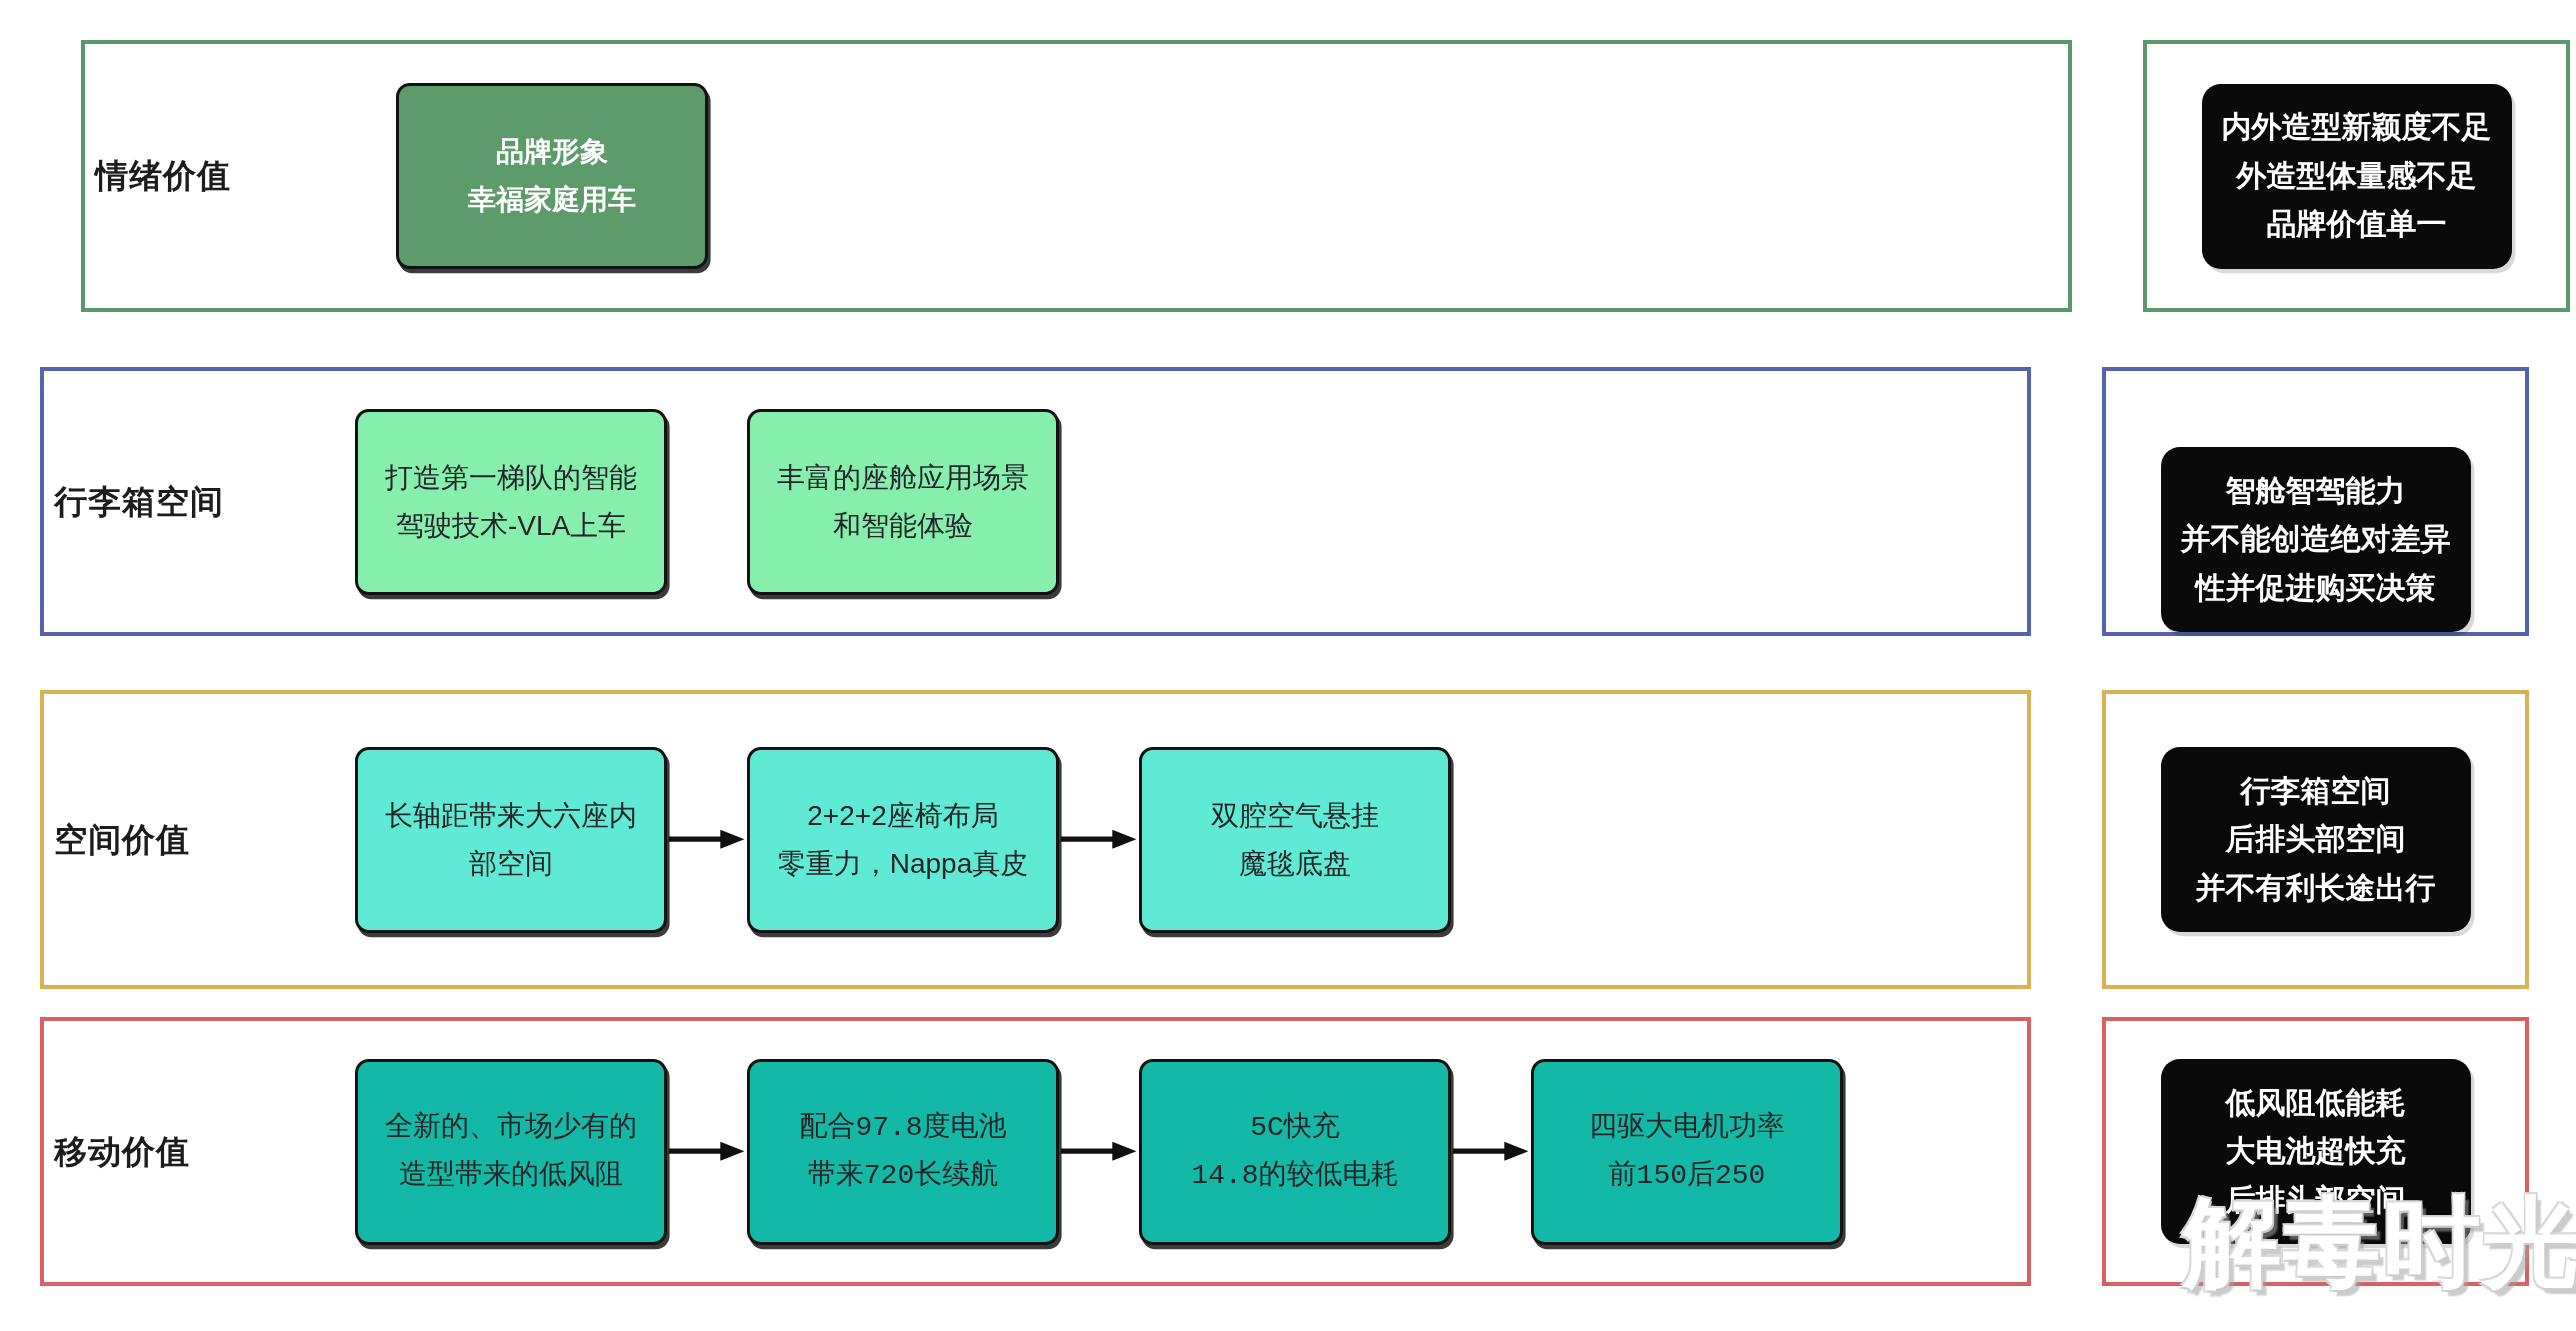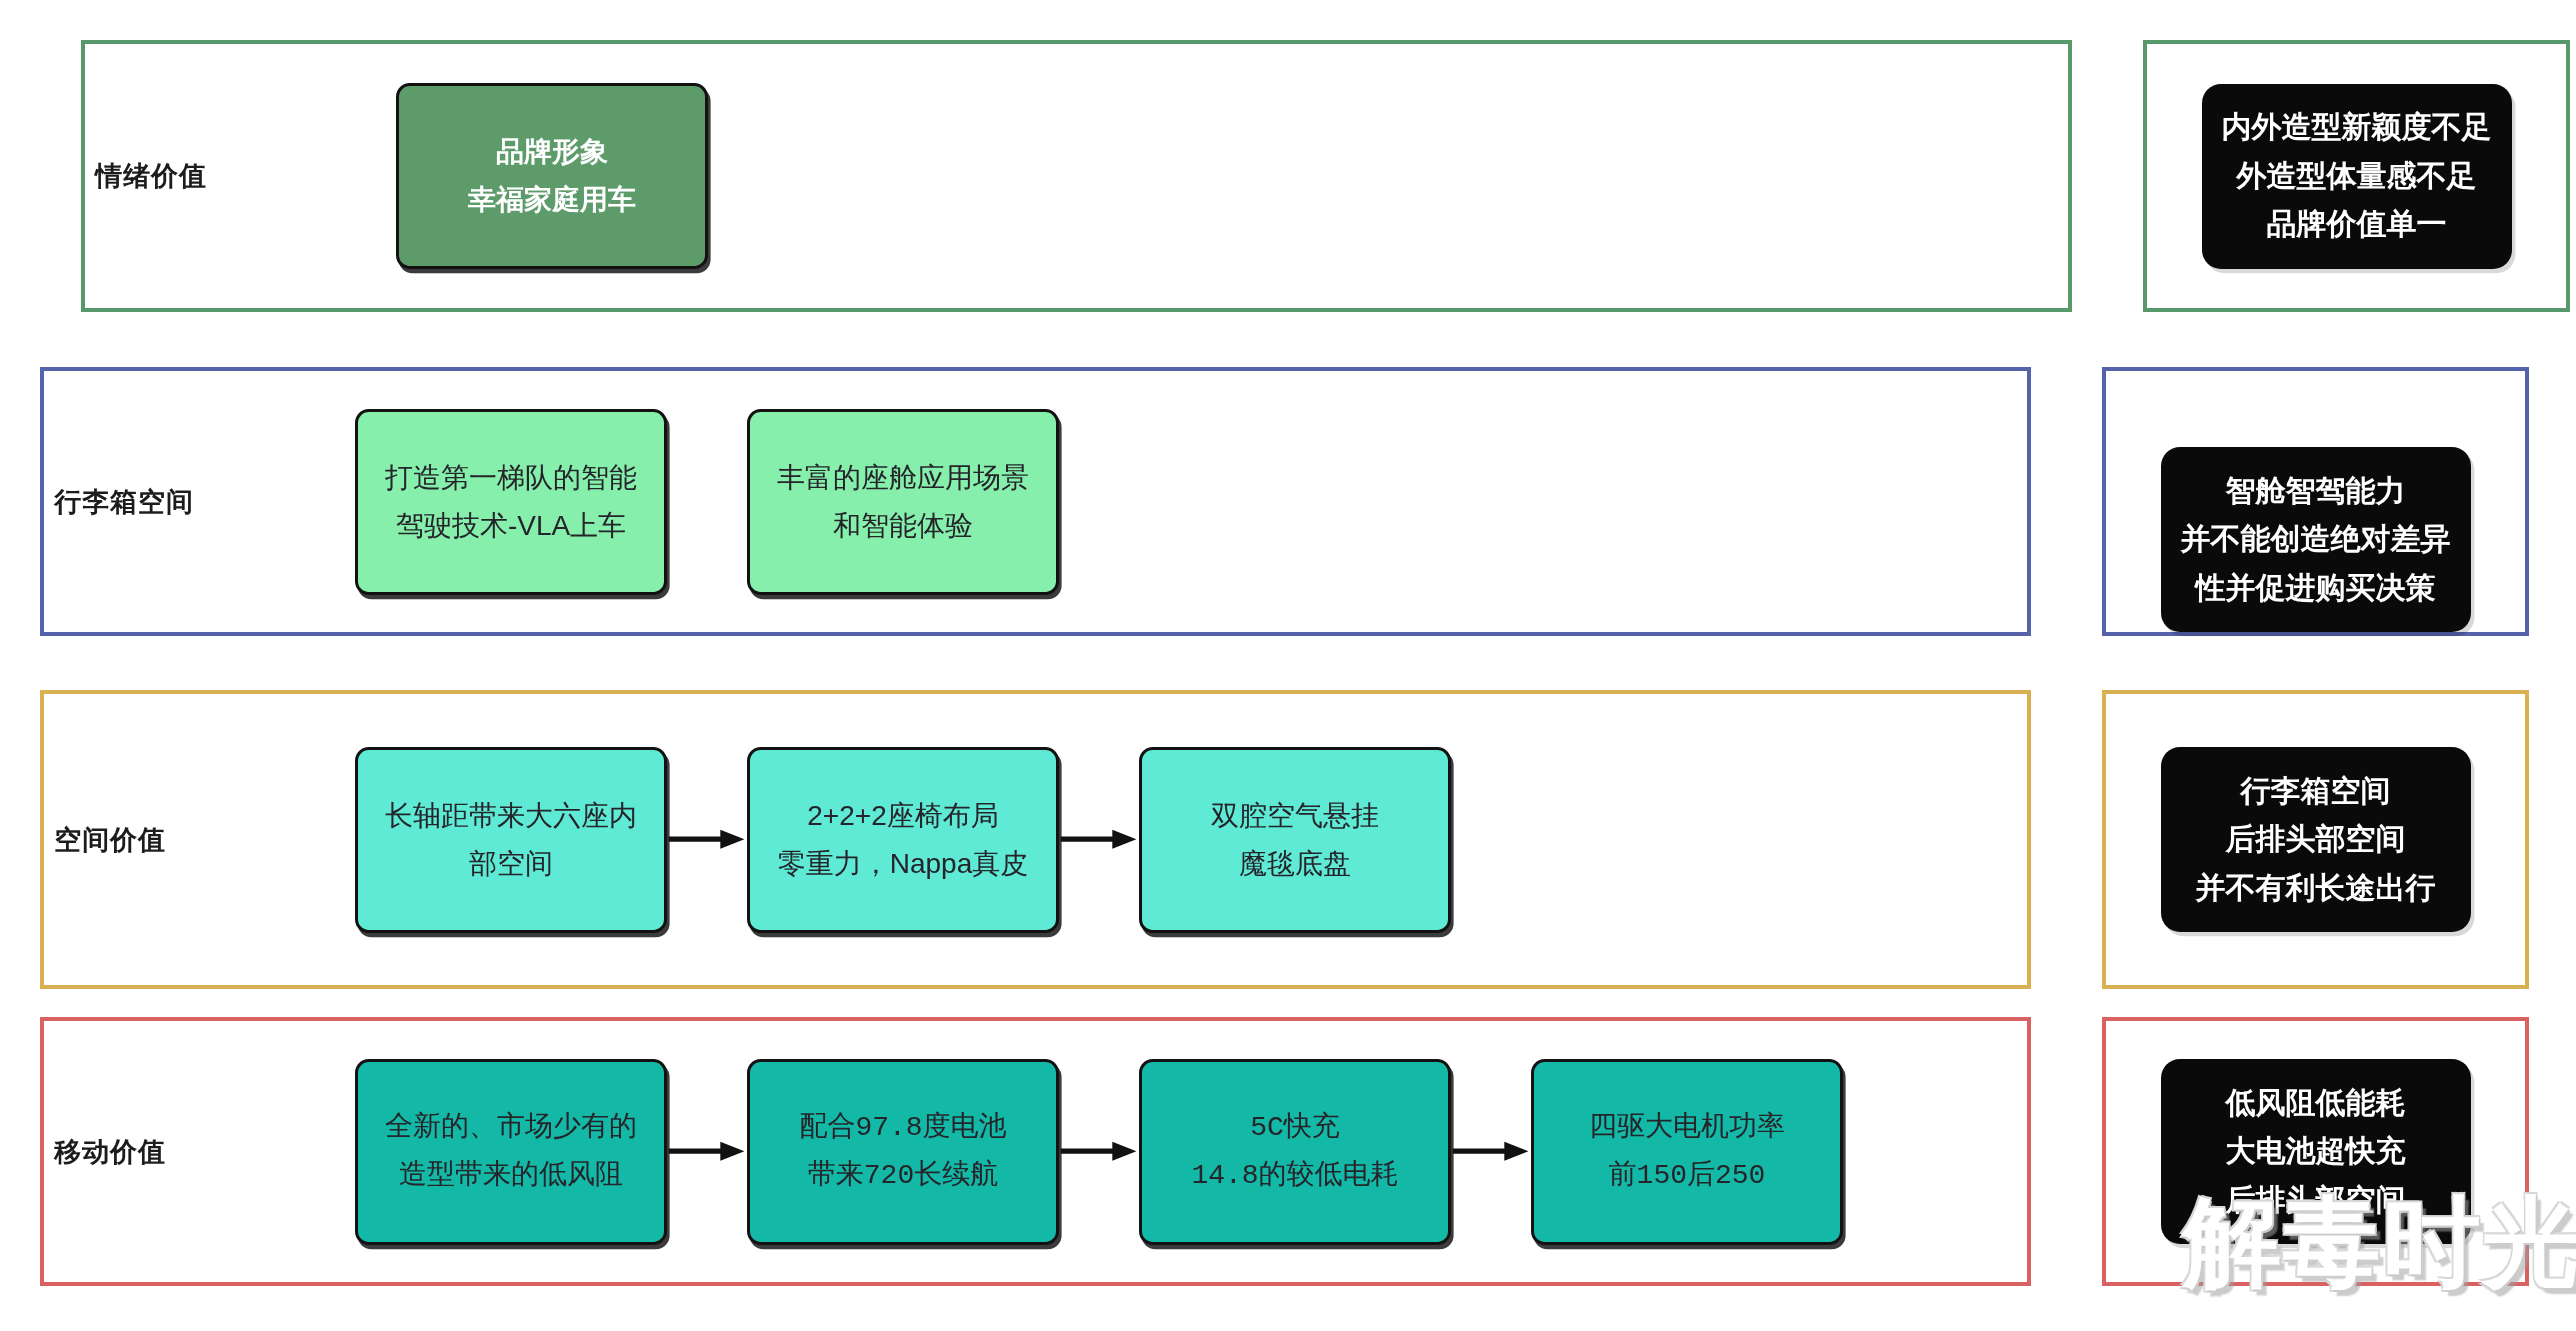--- a/index.html
+++ b/index.html
@@ -13,21 +13,21 @@
   .p0{top:40px;height:272px;margin-left:41px;}
   .p1{top:367px;height:269px;align-items:flex-end;}
   .p2{top:690px;height:299px;}
   .p3{top:1017px;height:269px;}
   .c-green{border-color:#57996B;}
   .c-blue{border-color:#5463AC;}
   .c-yellow{border-color:#D9B052;}
   .c-red{border-color:#D96161;}
 
   .label{position:absolute;left:10.3px;top:50%;transform:translateY(-50%);
-         font-size:27px;font-weight:800;color:#1c1c1e;letter-spacing:0.9px;white-space:nowrap;}
+         font-size:33px;font-weight:800;color:#1c1c1e;letter-spacing:0.9px;white-space:nowrap;}
 
   .boxes{position:absolute;left:311px;top:50%;transform:translateY(-50%);
          display:flex;align-items:center;}
   .fbox{width:312px;height:186px;border:3.4px solid #121212;border-radius:13.8px;
         display:flex;align-items:center;justify-content:center;text-align:center;
         font-size:28px;line-height:1.7;color:#24242a;white-space:pre-line;
         box-sizing:border-box;box-shadow:2.6px 4.3px 0 rgba(25,25,25,0.85);padding:0 25px;}
   .fill-green{background:#5D9B6B;color:#ffffff;font-weight:700;}
   .fill-blue{background:#86efac;}
   .fill-yellow{background:#5eead4;}

